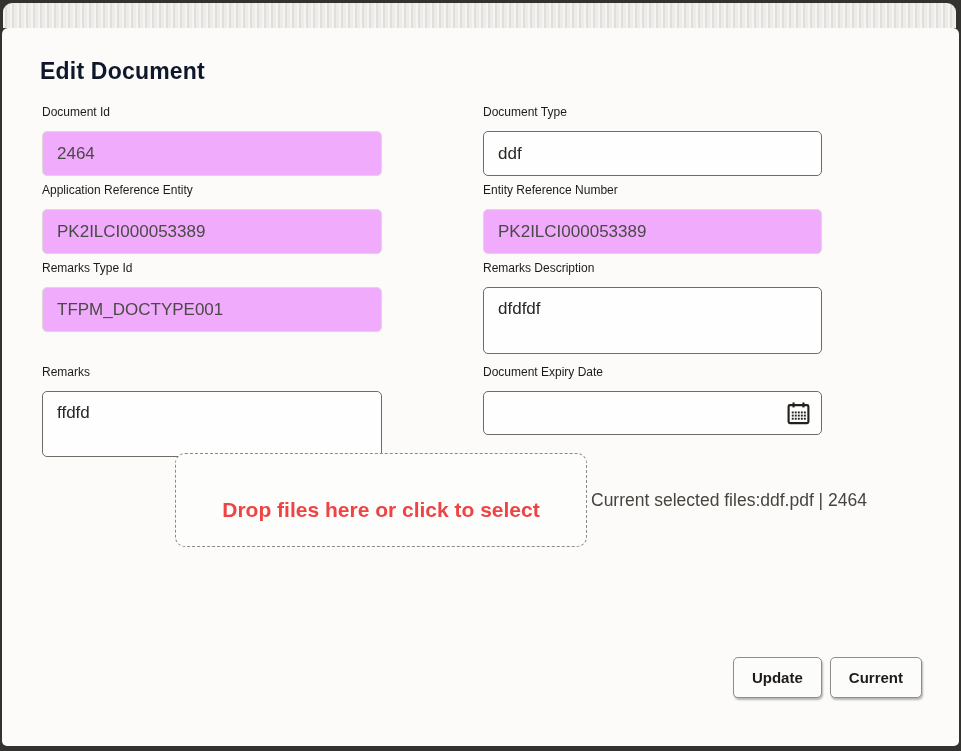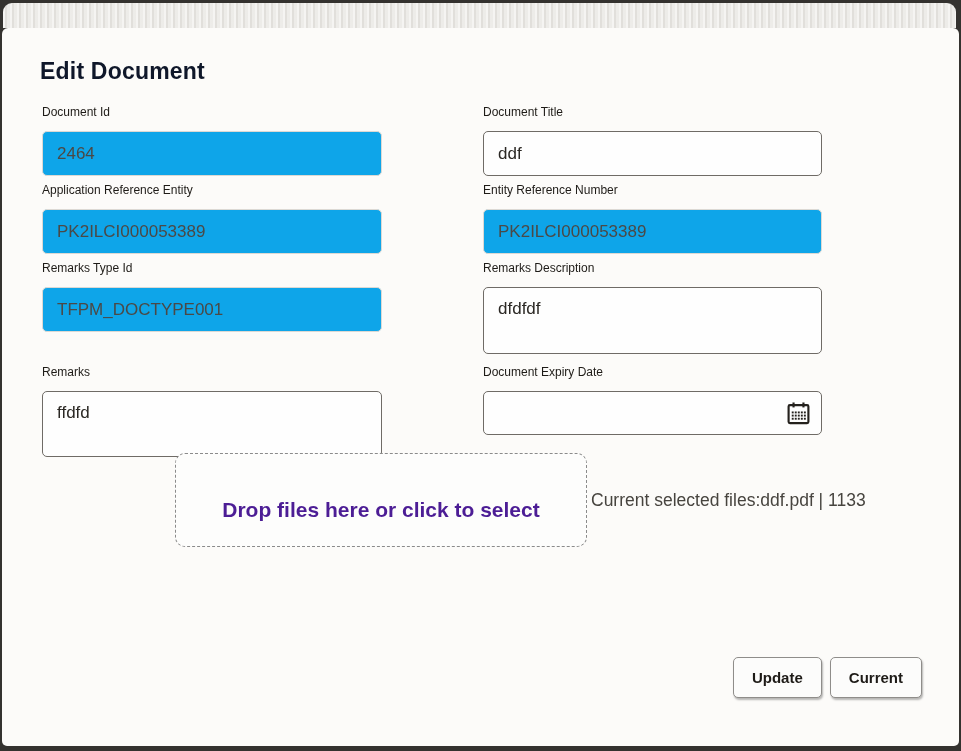--- a/index.html
+++ b/index.html
@@ -62,21 +62,21 @@
     color: #2b2824;
     background: #fefefe;
     border: 1px solid #6f6b66;
     border-radius: 5px;
     padding: 0 14px;
     outline: none;
   }
   .field input[type="text"] { height: 45px; }
   .field textarea { resize: none; padding-top: 11px; }
   .field input[readonly] {
-    background: #0ea5e9;
+    background: #f0abfc;
     border-color: #dcd9d4;
     color: #4b4946;
   }
   .h-desc { height: 67px; }
   .h-remarks { height: 66px; }
 
   .date-wrap { position: relative; width: 100%; }
   .date-wrap input[type="text"] { height: 44px; width: 100%; padding-right: 46px; }
   .cal-btn {
     position: absolute;
@@ -98,21 +98,21 @@
     width: 412px; height: 94px;
     border: 1px dashed #8b8b8b;
     border-radius: 10px;
     background: #fdfdfc;
     display: flex; align-items: center; justify-content: center;
     cursor: pointer;
   }
   .dropzone span {
     font-size: 21px;
     font-weight: bold;
-    color: #4c1d95;
+    color: #ef4444;
     margin-top: 20px;
   }
   .selected-files {
     margin-left: 4px;
     font-size: 17.5px;
     color: #47443f;
     white-space: nowrap;
   }
 
   .footer {
@@ -145,21 +145,21 @@
     <div class="modal-title">Edit Document</div>
 
     <div class="form-grid">
 
       <div class="field">
         <label>Document Id</label>
         <input type="text" readonly="" value="2464" style="">
       </div>
 
       <div class="field">
-        <label>Document Title</label>
+        <label>Document Type</label>
         <input type="text" value="ddf" style="">
       </div>
 
       <div class="field">
         <label>Application Reference Entity</label>
         <input type="text" readonly="" value="PK2ILCI000053389" style="">
       </div>
 
       <div class="field">
         <label>Entity Reference Number</label>
@@ -210,21 +210,21 @@
             </svg>
           </button>
         </div>
       </div>
     </div>
 
     <div class="upload-row">
       <div class="dropzone">
         <span>Drop files here or click to select</span>
       </div>
-      <div class="selected-files">Current selected files:ddf.pdf | 1133</div>
+      <div class="selected-files">Current selected files:ddf.pdf | 2464</div>
     </div>
 
     <div class="footer">
       <button class="btn">Update</button>
       <button class="btn">Current</button>
     </div>
   </div>
 </div>
 
 </body></html>

